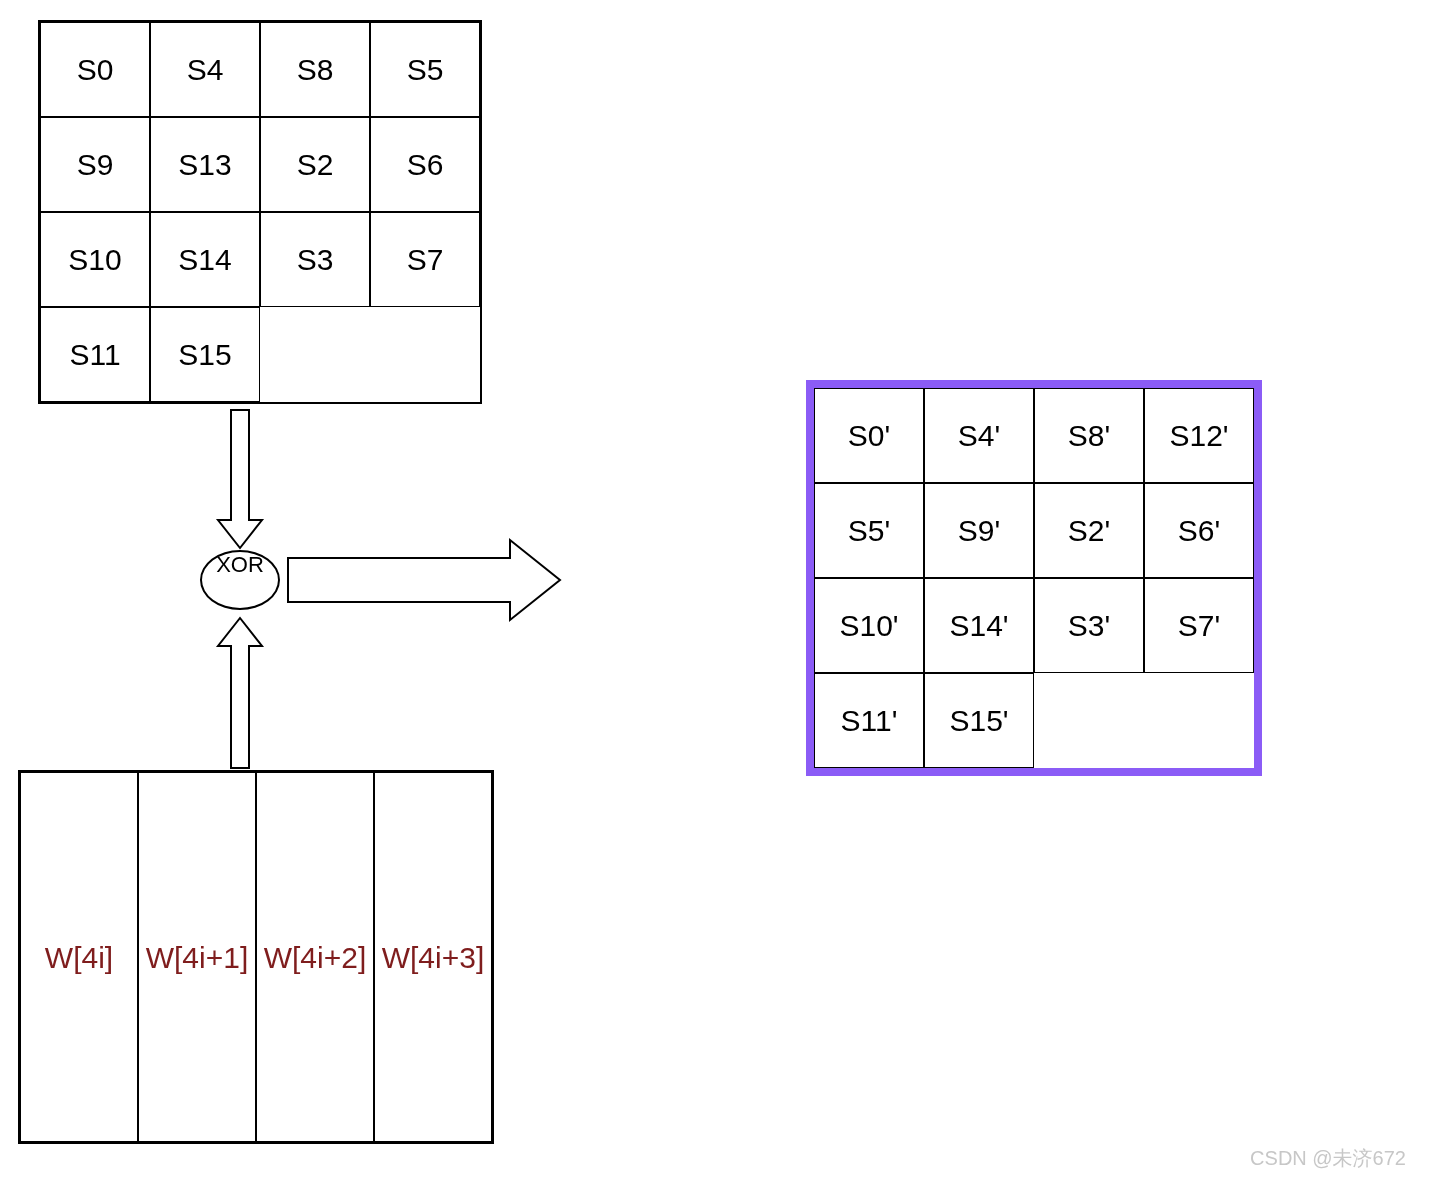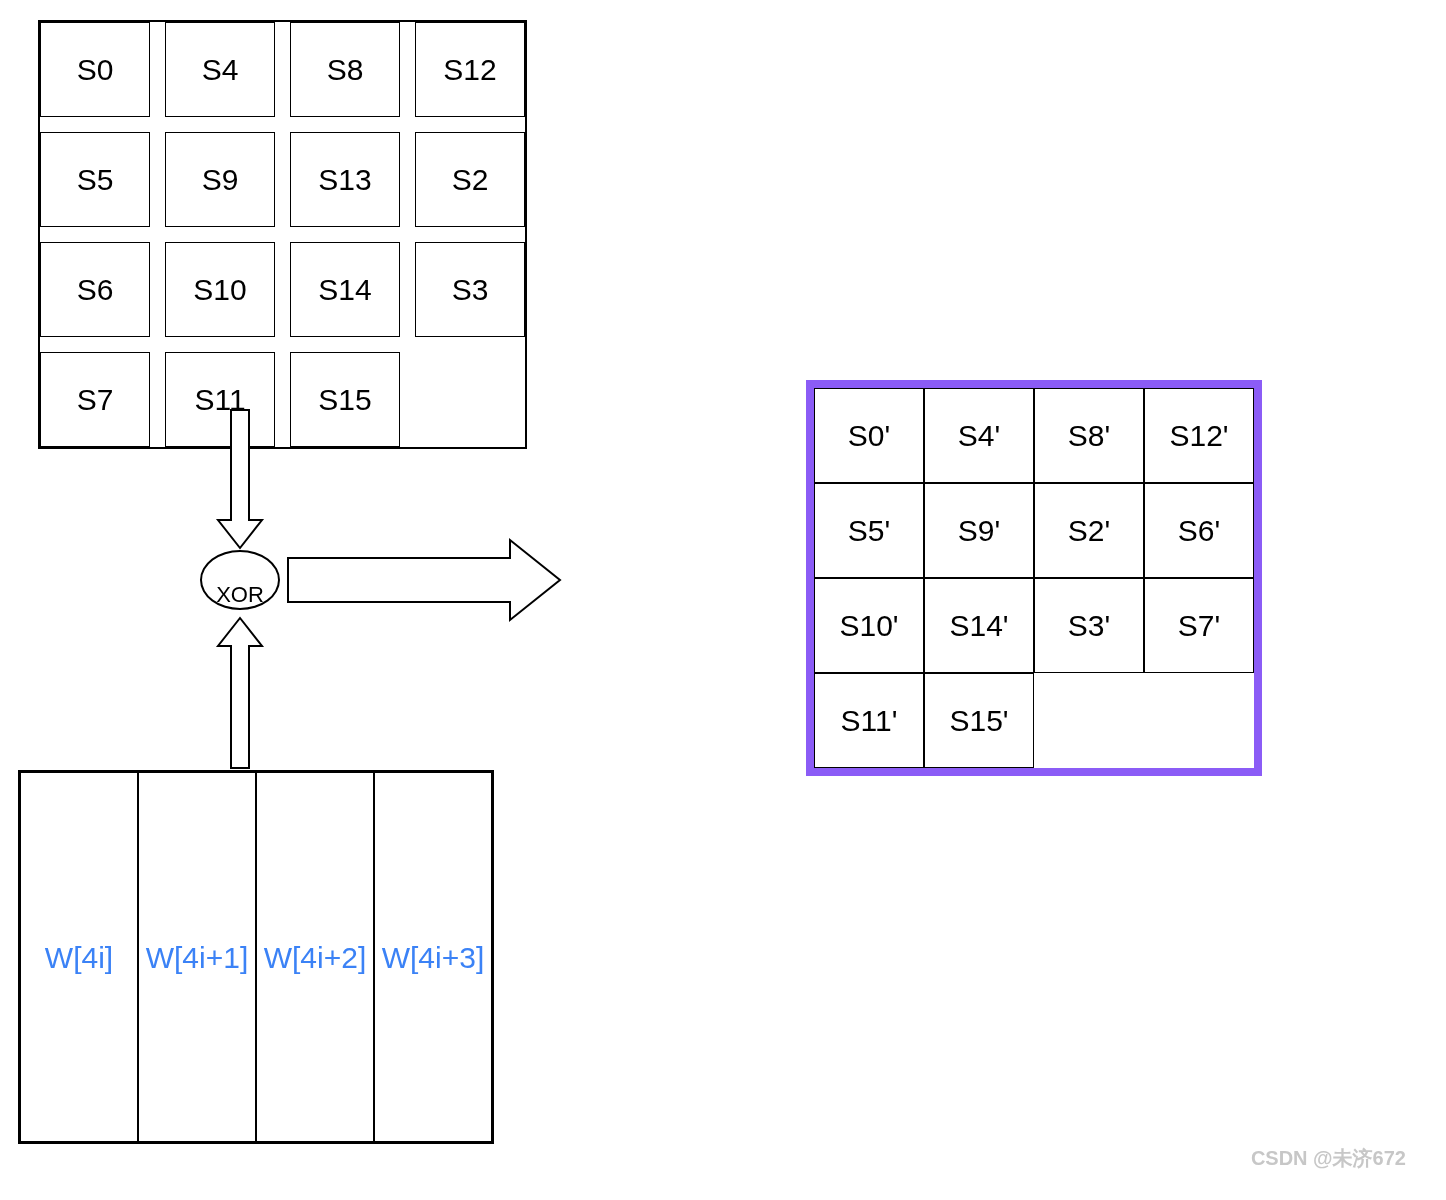--- a/index.html
+++ b/index.html
@@ -16,21 +16,20 @@
 
   
   .state-matrix {
     position: absolute;
     left: 38px;
     top: 20px;
     border: 2px solid #000;
     display: grid;
     grid-template-columns: repeat(4, 110px);
     grid-template-rows: repeat(4, 95px);
-    gap: 15px;
   }
   .state-matrix .cell, .result-matrix .cell {
     border: 1px solid #000;
     display: flex;
     align-items: center;
     justify-content: center;
     font-size: 30px;
     color: #000;
   }
 
@@ -40,21 +39,21 @@
     left: 18px;
     top: 770px;
     border: 2px solid #000;
     display: grid;
     grid-template-columns: repeat(4, 118px);
     grid-template-rows: 370px;
   }
   .key-matrix .kcell {
     border: 1px solid #000;
     font-size: 30px;
-    color: #3b82f6;
+    color: #7f1d1d;
     display: flex;
     align-items: flex-start;
     justify-content: center;
     padding-top: 168px;
   }
 
   
   .result-matrix {
     position: absolute;
     left: 806px;
@@ -68,21 +67,21 @@
   
   .xor-node {
     position: absolute;
     left: 200px;
     top: 550px;
     width: 80px;
     height: 60px;
     border: 2px solid #000;
     border-radius: 50%;
     display: flex;
-    align-items: flex-end;
+    align-items: flex-start;
     justify-content: center;
     font-size: 22px;
     background: #fff;
   }
 
   
   svg.arrows {
     position: absolute;
     left: 0; top: 0;
     width: 1446px; height: 1200px;
@@ -90,33 +89,31 @@
   }
 
   
   .watermark {
     position: absolute;
     right: 40px;
     bottom: 28px;
     font-size: 20px;
     color: #c7c7c7;
     font-family: "PingFang SC", "Microsoft YaHei", sans-serif;
-    font-weight: bold;
   }
 </style>
 </head>
 <body>
 
 <div class="diagram">
 
   <div class="state-matrix">
     <div class="cell">S0</div>
     <div class="cell">S4</div>
     <div class="cell">S8</div>
-    <div class="cell">S12</div>
     <div class="cell">S5</div>
     <div class="cell">S9</div>
     <div class="cell">S13</div>
     <div class="cell">S2</div>
     <div class="cell">S6</div>
     <div class="cell">S10</div>
     <div class="cell">S14</div>
     <div class="cell">S3</div>
     <div class="cell">S7</div>
     <div class="cell">S11</div>

